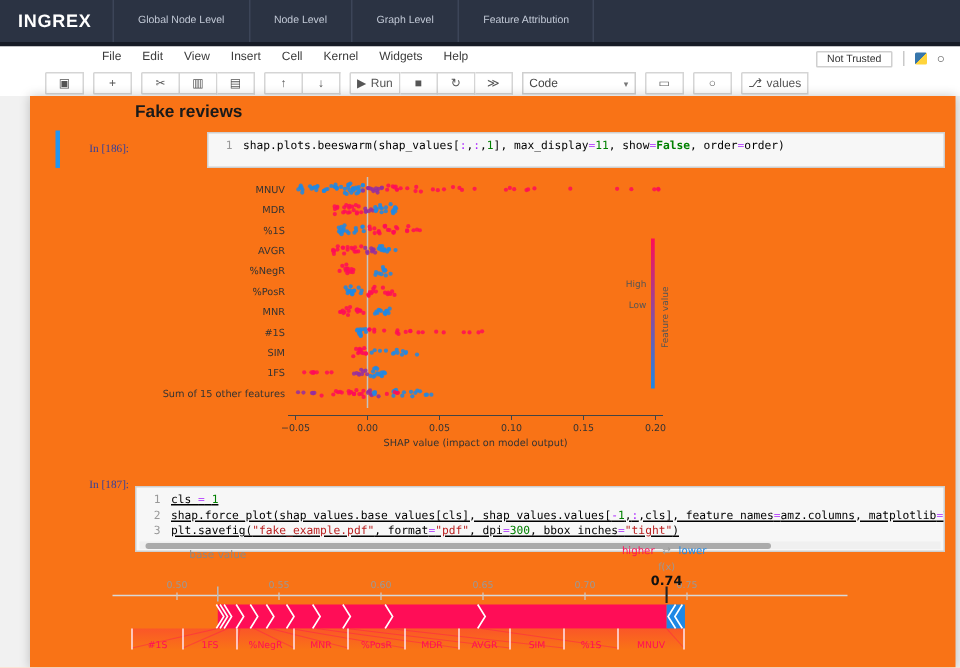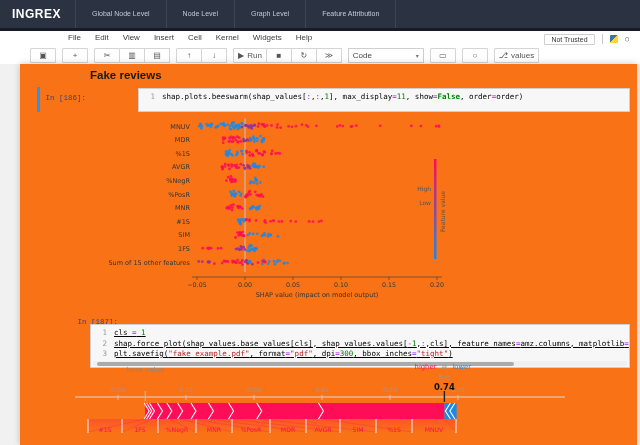--- a/index.html
+++ b/index.html
@@ -27,23 +27,23 @@
   .tb-group .tb-btn:first-child{border-left-width:1px;border-radius:1px 0 0 1px;}
   .tb-ic{font-size:8px;color:#555;}
   .tb-lbl{font-size:8px;color:#555;}
   .tb-select{display:inline-flex;align-items:center;justify-content:space-between;width:66px;height:13px;border:1px solid #cfcfcf;background:#fff;font-size:8px;color:#444;padding:0 4px;cursor:pointer;}
   .tb-caret{font-size:6px;color:#777;}
   
   .nb-body{position:absolute;left:0;top:64px;width:640px;height:381px;background:#f1f1f1;}
   .container{position:absolute;left:20px;top:0;width:617px;height:381px;background:#f97316;box-shadow:0 0 7px rgba(0,0,0,.22);}
   .md-heading{position:absolute;left:70px;top:5px;margin:0;font-size:11.5px;color:#1a1a1a;font-family:"Liberation Sans",sans-serif;}
   .selbar{position:absolute;left:17px;top:23px;width:2.5px;height:25px;background:#2196F3;}
-  .prompt{position:absolute;width:48px;text-align:right;font-family:Liberation Mono, monospace;font-size:7.5px;color:#303F9F;}
+  .prompt{position:absolute;width:48px;text-align:right;font-family:Liberation Serif, serif;font-size:7.5px;color:#303F9F;}
   .p1{left:18px;top:30px;}
-  .p2{left:18px;top:254px;margin-left:32px;}
+  .p2{left:18px;top:254px;}
   .codebox{position:absolute;left:70px;right:7px;border:1px solid #cfcfcf;background:#f7f7f7;overflow:hidden;}
   .cb1{top:24px;height:22px;margin-left:48px;}
   .cb2{top:260px;height:42px;text-decoration:underline;}
   .code-lines{padding:3px 4px 0 6px;}
   .cline{white-space:nowrap;font-family:"DejaVu Sans Mono",monospace;font-size:7.5px;line-height:10.5px;}
   .lnum{color:#999;display:inline-block;width:10px;text-align:right;margin-right:7px;}
   .tk-p{color:#000;} .tk-o{color:#AA22FF;} .tk-n{color:#008000;} .tk-s{color:#BA2121;} .tk-kw{color:#008000;font-weight:bold;}
   .hscroll{position:absolute;left:2px;right:2px;bottom:1px;height:5px;background:#f0f0f0;}
   .hthumb{position:absolute;left:4px;top:0.5px;width:78%;height:4px;background:#ababab;border-radius:2px;}
   .beeswarm{position:absolute;left:80px;top:50px;}

